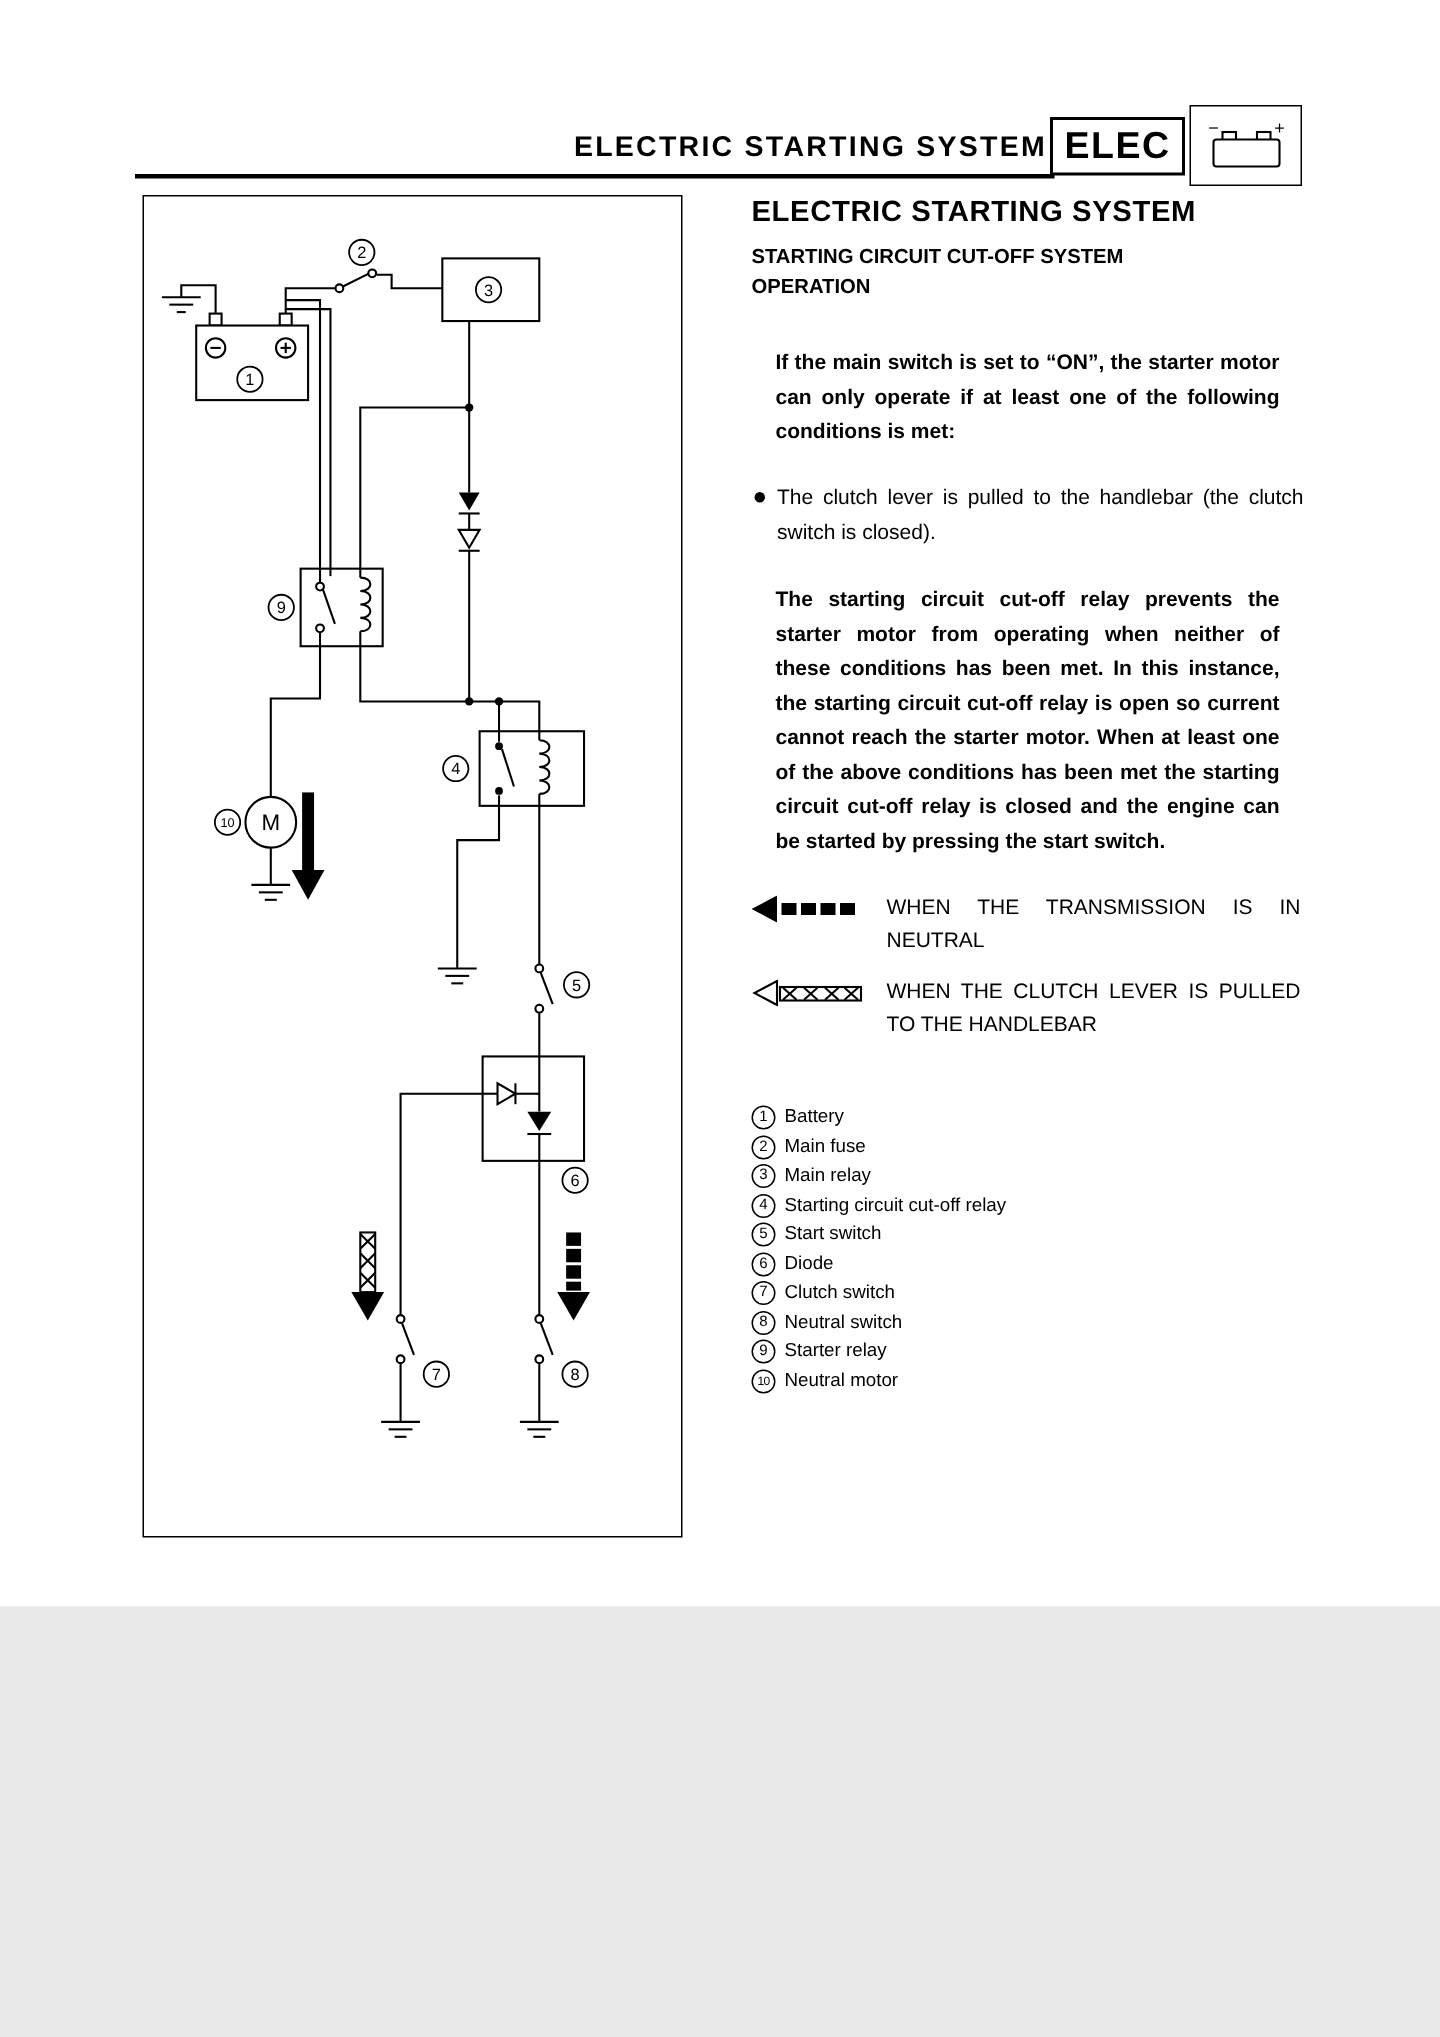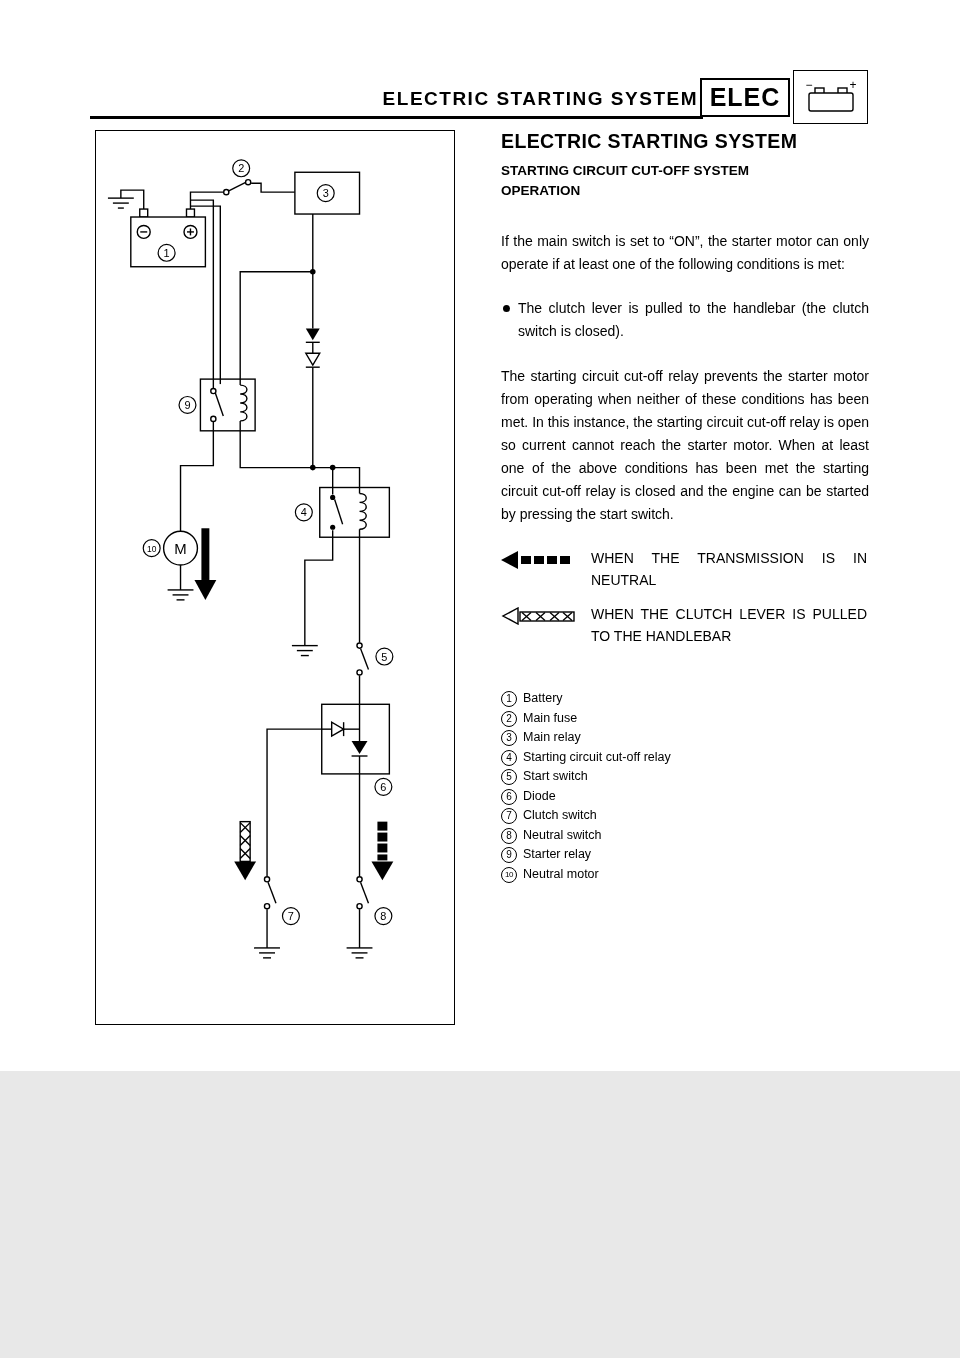--- a/index.html
+++ b/index.html
@@ -37,21 +37,21 @@
   .lbl-c { fill:#fff; stroke:#000; stroke-width:1.2; }
   .lbl-t { font-size:11px; text-anchor:middle; font-family:"Liberation Sans",sans-serif; }
   .lbl-t10 { font-size:8.5px; }
   .mtr { font-size:15px; text-anchor:middle; font-family:"Liberation Sans",sans-serif; }
   .bsign { font-size:12px; text-anchor:middle; font-family:"Liberation Sans",sans-serif; }
 
   
   .content { position:absolute; left:501px; top:130px; width:368px; }
   .content h1 { font-size:19.5px; font-weight:bold; margin:0 0 8px; letter-spacing:0.4px; white-space:nowrap; }
   .content h2 { font-size:13.5px; font-weight:bold; margin:0 0 29px; line-height:20px; }
-  .para { font-size:14px; line-height:23px; text-align:justify; margin:0 0 21px; }
+  .para { font-size:14px; line-height:23px; text-align:justify; margin:0 16px 21px;font-weight:bold; }
   .bullets { list-style:none; margin:0 0 22px; padding:0; }
   .bullets li { position:relative; padding-left:17px; font-size:14px; line-height:23px; text-align:justify; }
   .bullets .dot { position:absolute; left:2px; top:8px; width:7px; height:7px; background:#000; border-radius:50%; }
   .legend-row { display:flex; margin-bottom:12px; }
   .legend-icon { width:90px; flex:none; padding-top:4px; }
   .legend-text { font-size:14px; line-height:22px; width:276px; text-align:justify; }
   .components { margin-top:42px; }
   .comp-row { display:flex; align-items:flex-start; line-height:19.5px; font-size:12.5px; }
   .cnum {
     width:14px; height:14px; border:1px solid #000; border-radius:50%;

